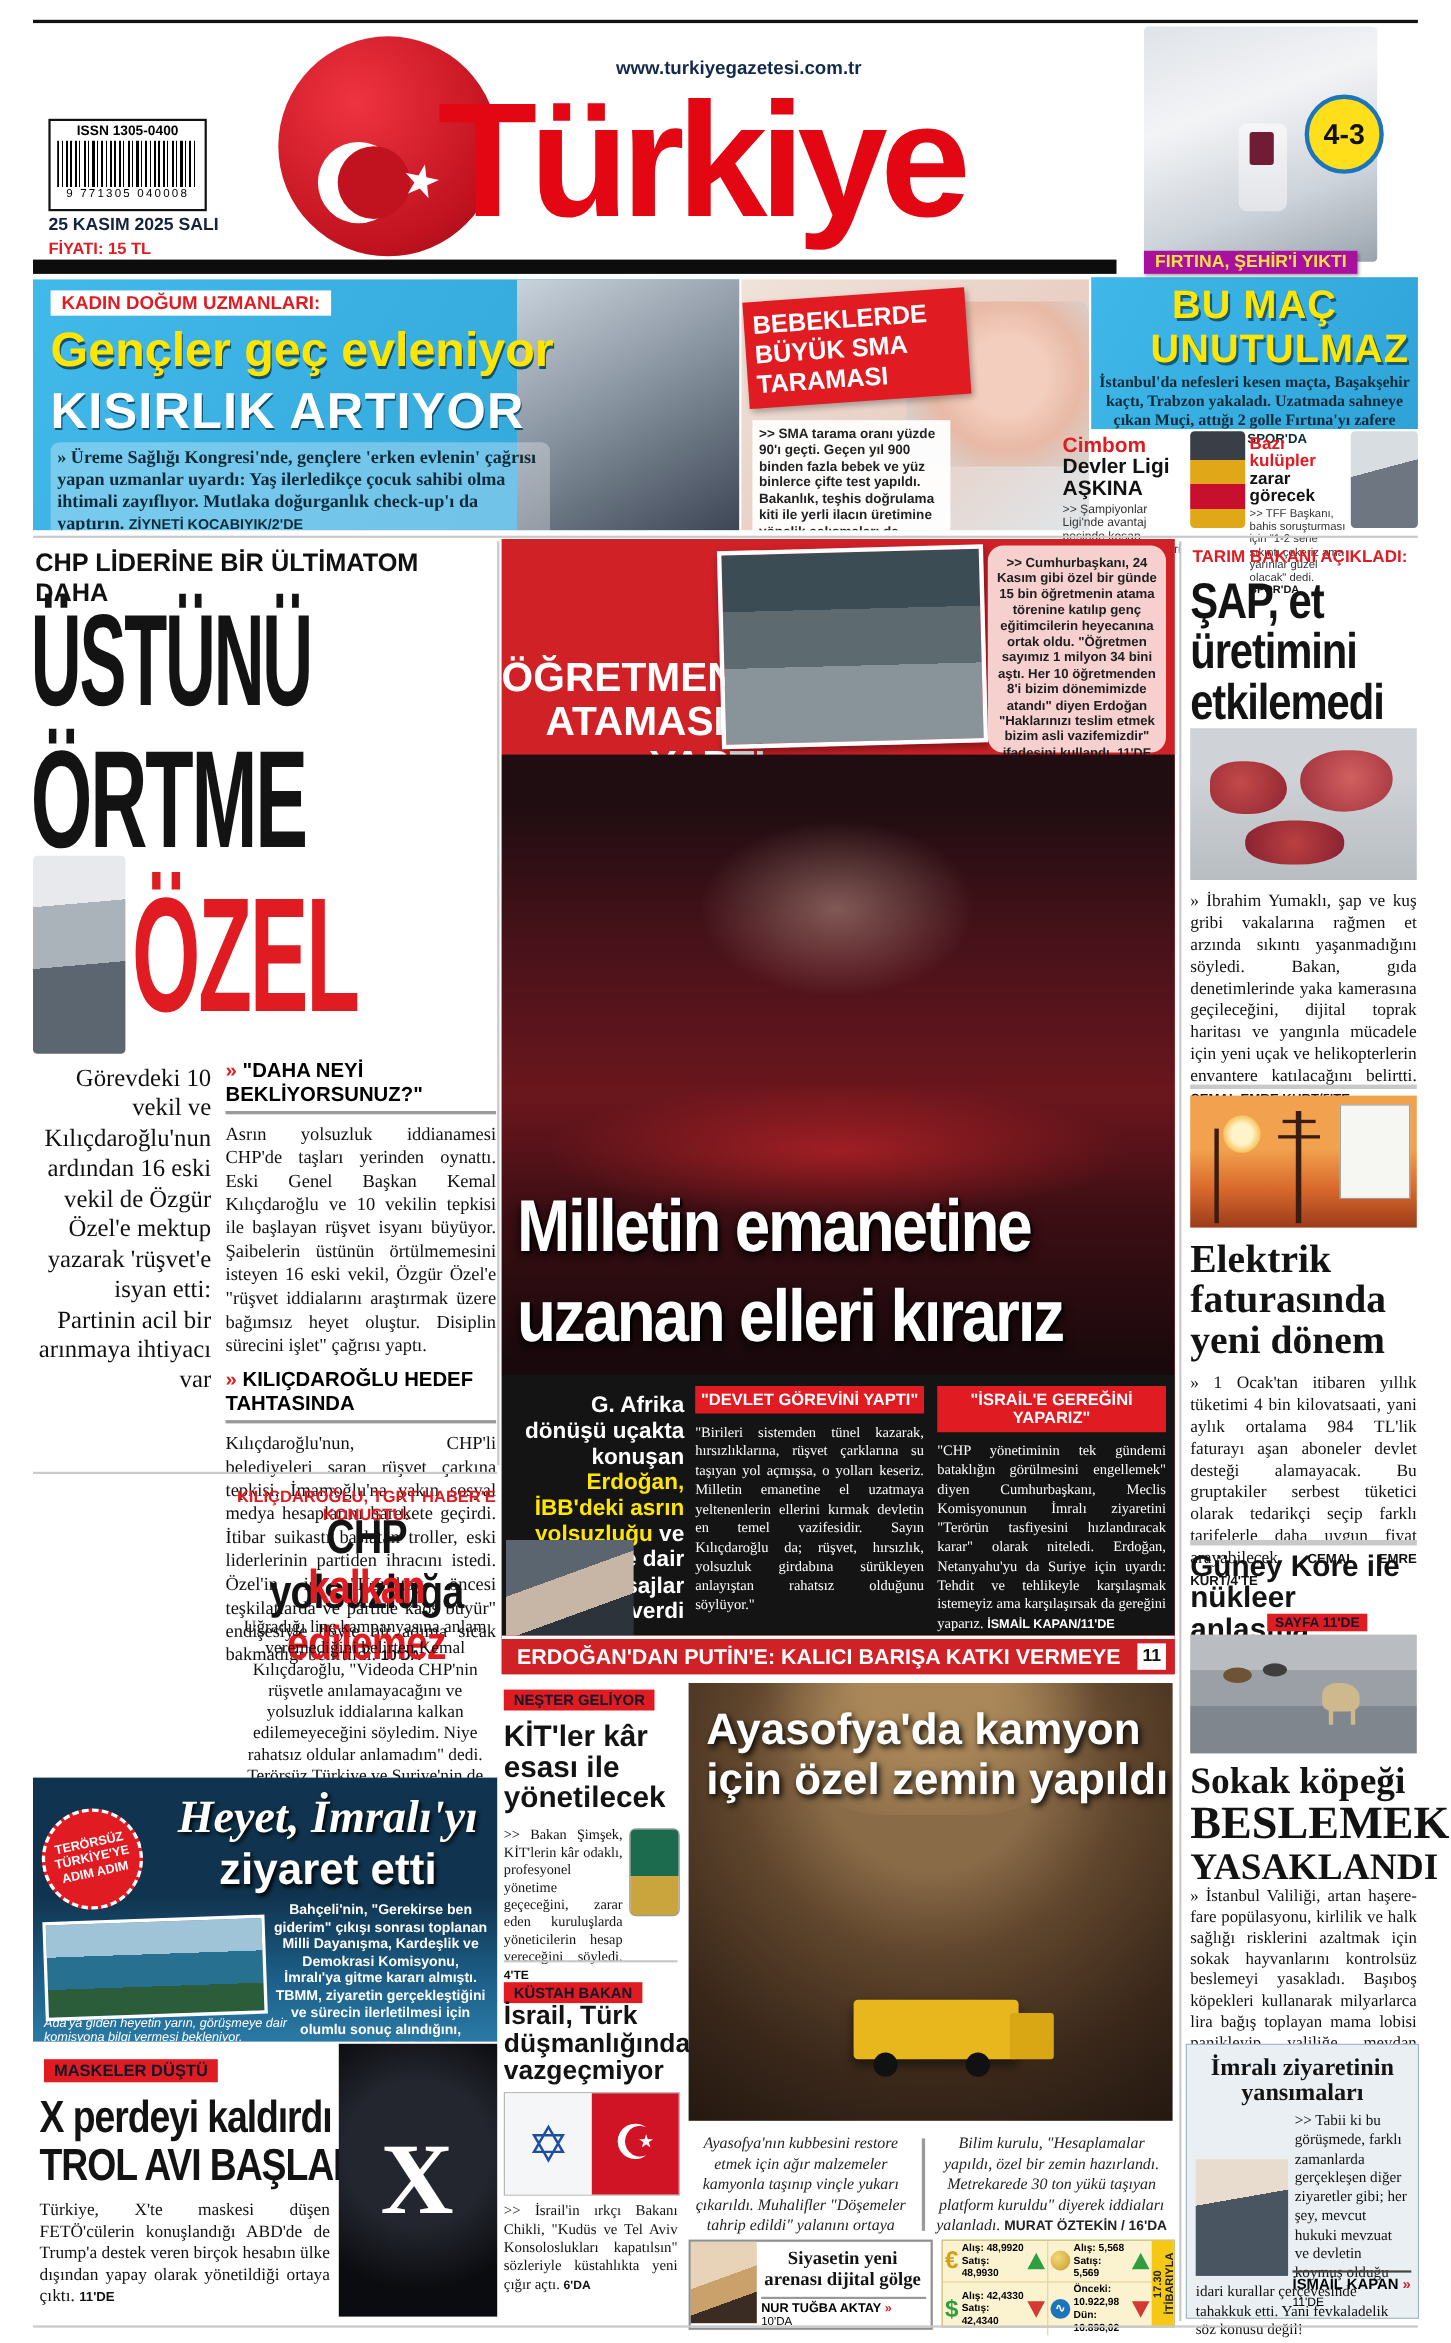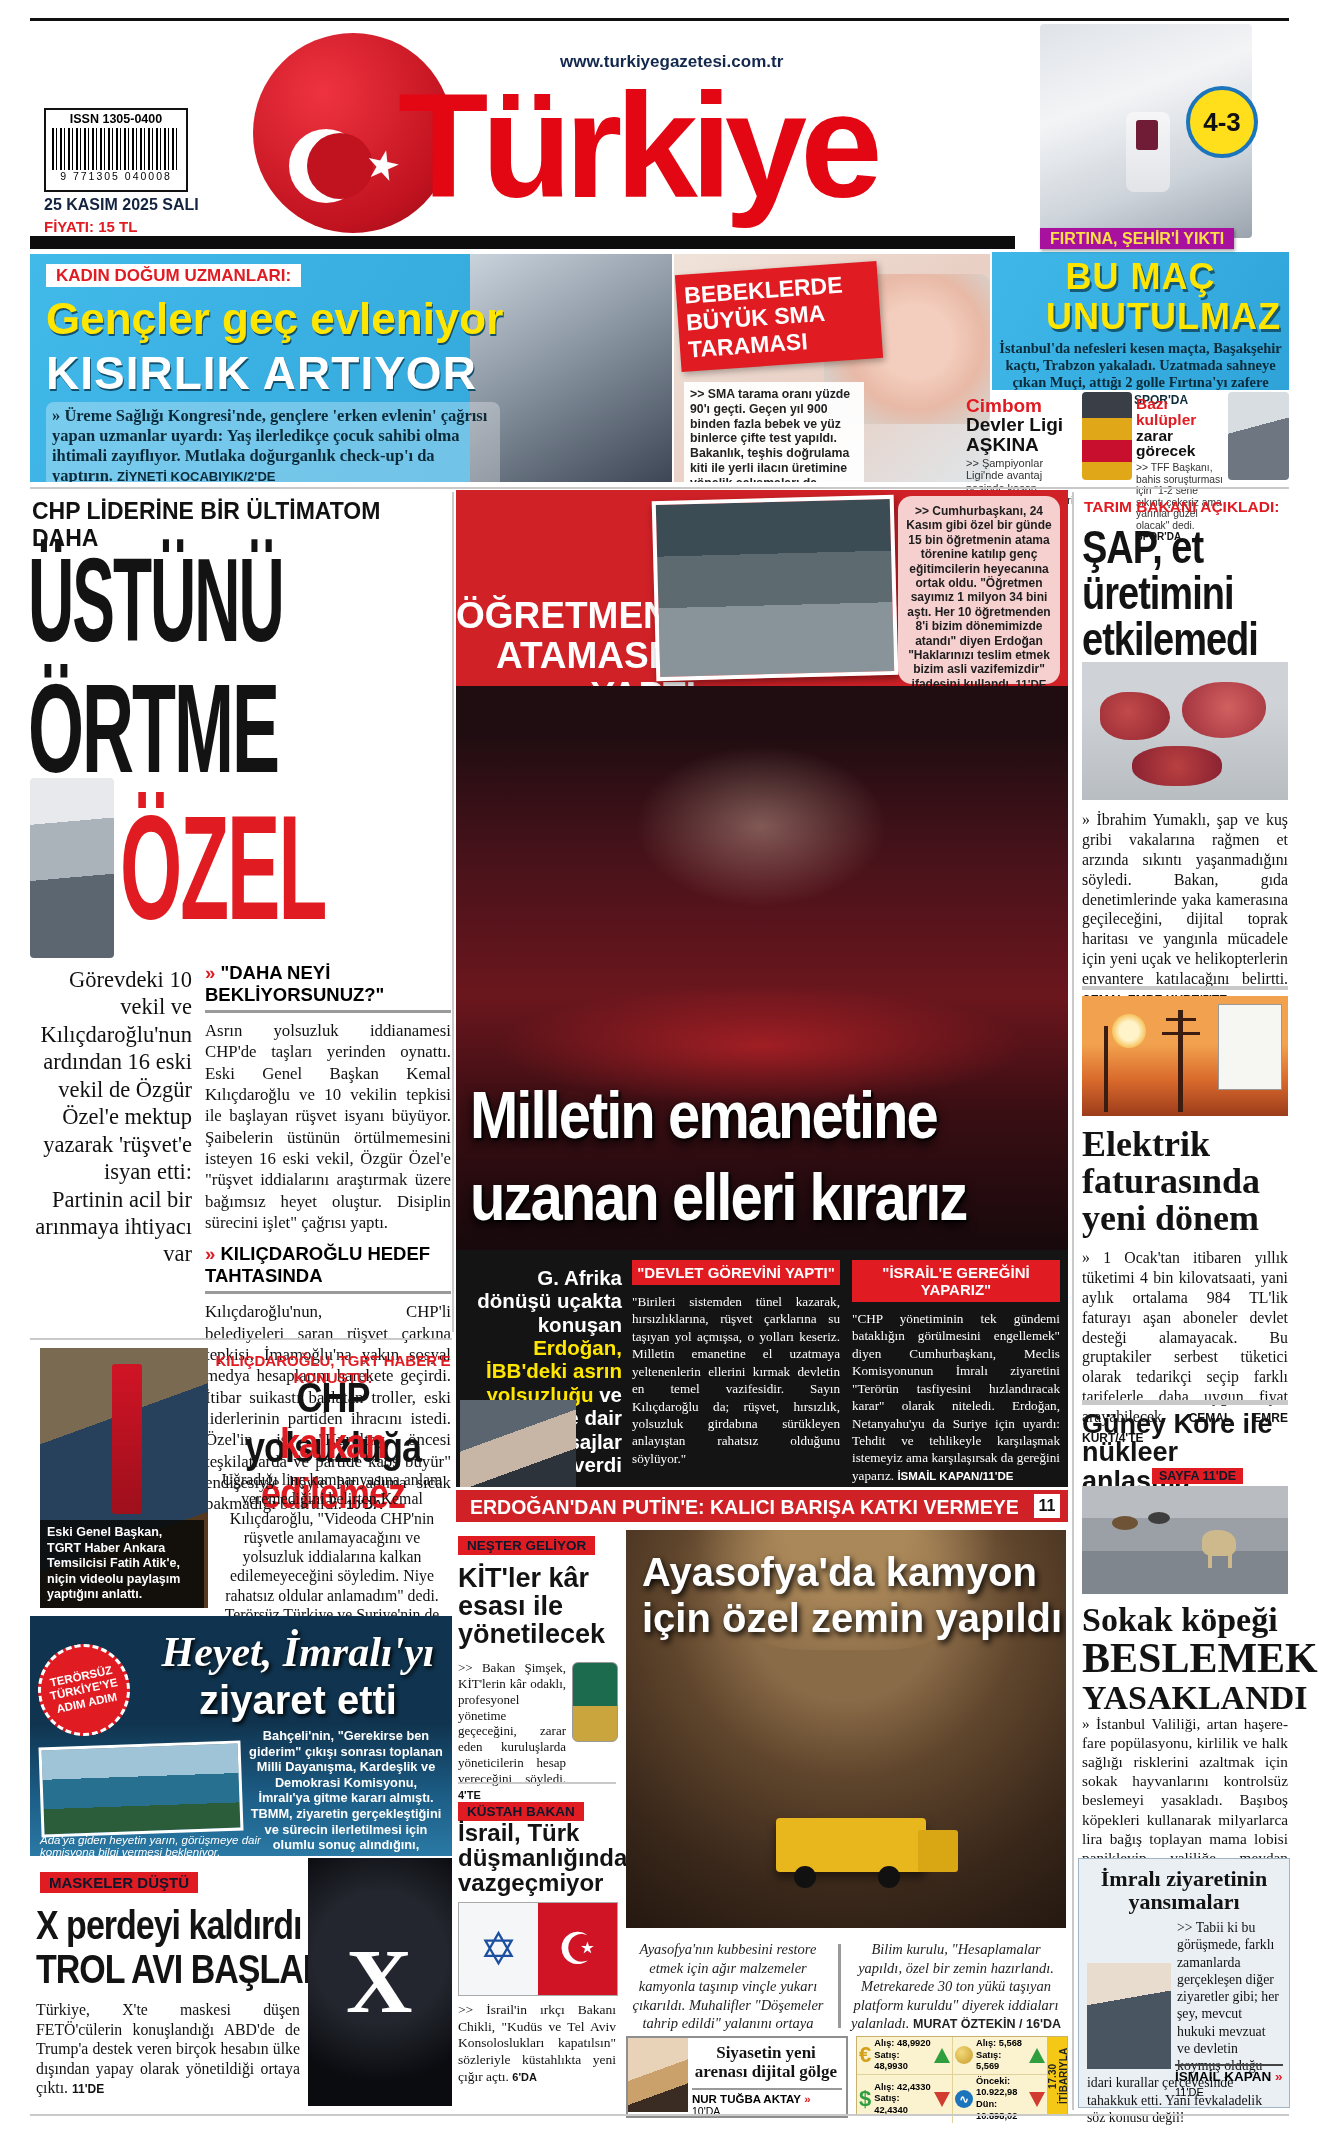--- a/index.html
+++ b/index.html
@@ -129,24 +129,20 @@
     <div class="serif j" style="font-size:16.8px;line-height:1.27;margin-top:7px;color:#111;">Asrın yolsuzluk iddianamesi CHP'de taşları yerinden oynattı. Eski Genel Başkan Kemal Kılıçdaroğlu ve 10 vekilin tepkisi ile başlayan rüşvet isyanı büyüyor. Şaibelerin üstünün örtülmemesini isteyen 16 eski vekil, Özgür Özel'e "rüşvet iddialarını araştırmak üzere bağımsız heyet oluştur. Disiplin sürecini işlet" çağrısı yaptı.</div>
     <div class="b9 chev-red" style="font-size:18.5px;border-bottom:3px solid #9a9a9a;padding-bottom:4px;margin-top:10px;"><span>KILIÇDAROĞLU HEDEF TAHTASINDA</span></div>
     <div class="serif j" style="font-size:16.8px;line-height:1.27;margin-top:7px;color:#111;">
       <span>Kılıçdaroğlu'nun, CHP'li belediyeleri saran rüşvet çarkına tepkisi, İmamoğlu'na yakın sosyal medya hesaplarını harekete geçirdi. İtibar suikastı başlatan troller, eski liderlerinin partiden ihracını istedi. Özel'in ise "Kurultay öncesi teşkilatlarda ve partide kaos büyür" endişesiyle böyle bir adıma sıcak bakmadığı belirtildi.</span>
       <span class="sig" style="font-size:13px;">10'DA</span>
     </div>
   </div>
 
   <div class="rule-h" style="left:30px;top:1338px;width:422px;"></div>
 
-  <div class="ph" style="left:40px;top:1348px;width:168px;height:260px;background:linear-gradient(160deg,#7a6a52 0 30%,#27405c 30% 70%,#55391f 70%);">
-    <span class="abs" style="left:72px;top:16px;width:30px;height:150px;background:linear-gradient(180deg,#d01425,#9e0f1c);border-radius:3px;"></span>
-    <div class="caption-dark" style="width:150px;">Eski Genel Başkan, TGRT Haber Ankara Temsilcisi Fatih Atik'e, niçin videolu paylaşım yaptığını anlattı.</div>
-  </div>
   <div class="abs c b9 red" style="left:214px;top:1352px;width:238px;font-size:15px;">KILIÇDAROĞLU, TGRT HABER'E KONUŞTU:</div>
   <div class="abs c" style="left:214px;top:1372px;width:238px;height:46px;"><span class="sy b9" style="font-size:36px;letter-spacing:-1px;transform:scaleY(1.2);color:#131313;">CHP yolsuzluğa</span></div>
   <div class="abs c" style="left:214px;top:1418px;width:238px;height:46px;"><span class="sy b9 red" style="font-size:36px;letter-spacing:-1px;transform:scaleY(1.2);">kalkan edilemez</span></div>
   <div class="abs serif c" style="left:212px;top:1470px;width:240px;font-size:15.8px;line-height:1.22;color:#111;">
     <span>Uğradığı linç kampanyasına anlam veremediğini belirten Kemal Kılıçdaroğlu, "Videoda CHP'nin rüşvetle anılamayacağını ve yolsuzluk iddialarına kalkan edilemeyeceğini söyledim. Niye rahatsız oldular anlamadım" dedi. Terörsüz Türkiye ve Suriye'nin de devlet projesi olduğunu belirten Kılıçdaroğlu, "Kürtler kardeşimiz. O.Doğu'da bize karşı kullanılamaz" ifadelerini kullandı.</span>
     <span class="sig" style="font-size:12px;">10'DA</span>
   </div>
 
   <div class="abs" style="left:30px;top:1616px;width:422px;height:240px;background:linear-gradient(180deg,#10344f 0 45%,#1c5d86 75%,#2a7aa5);overflow:hidden;">
     <div class="abs c w b9" style="left:8px;top:28px;width:92px;height:92px;border-radius:50%;background:#e11b22;border:3px dashed #fff;font-size:11.5px;line-height:1.15;display:flex;align-items:center;justify-content:center;transform:rotate(-12deg);padding:4px;box-sizing:border-box;">TERÖRSÜZ TÜRKİYE'YE ADIM ADIM</div>

